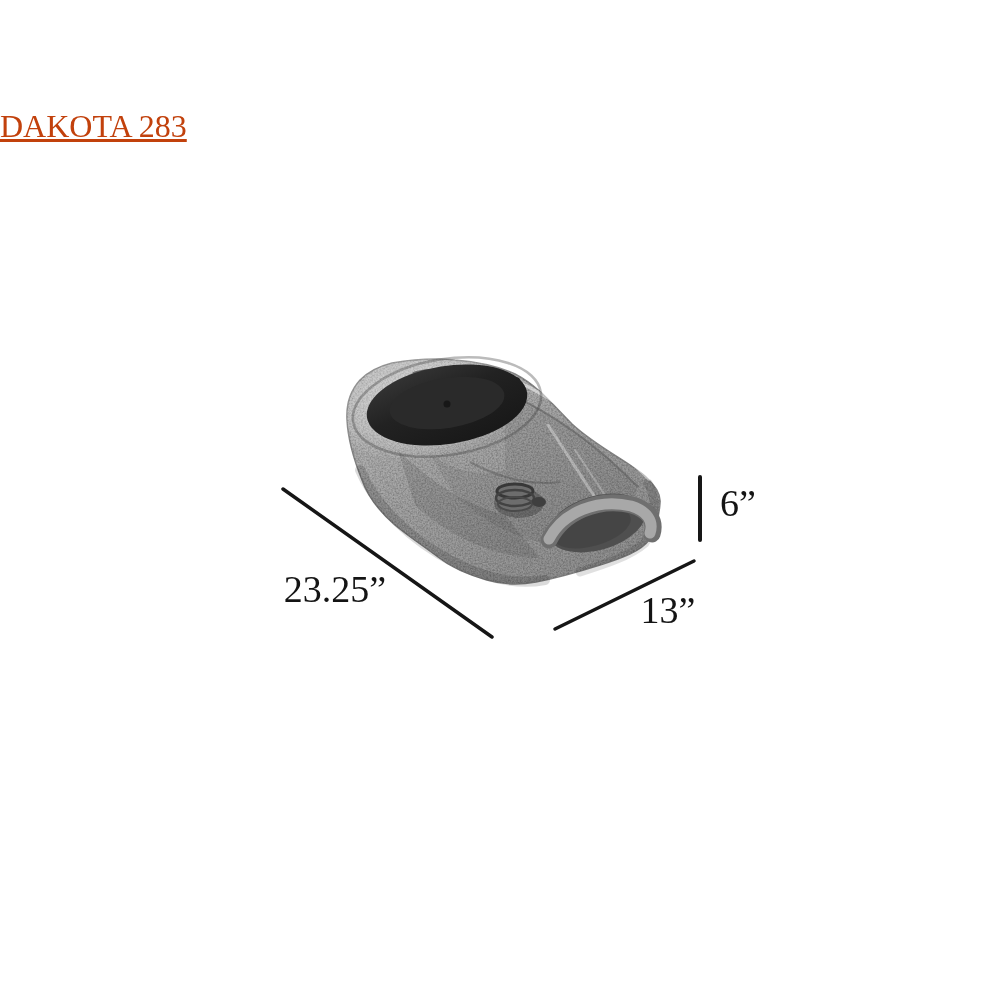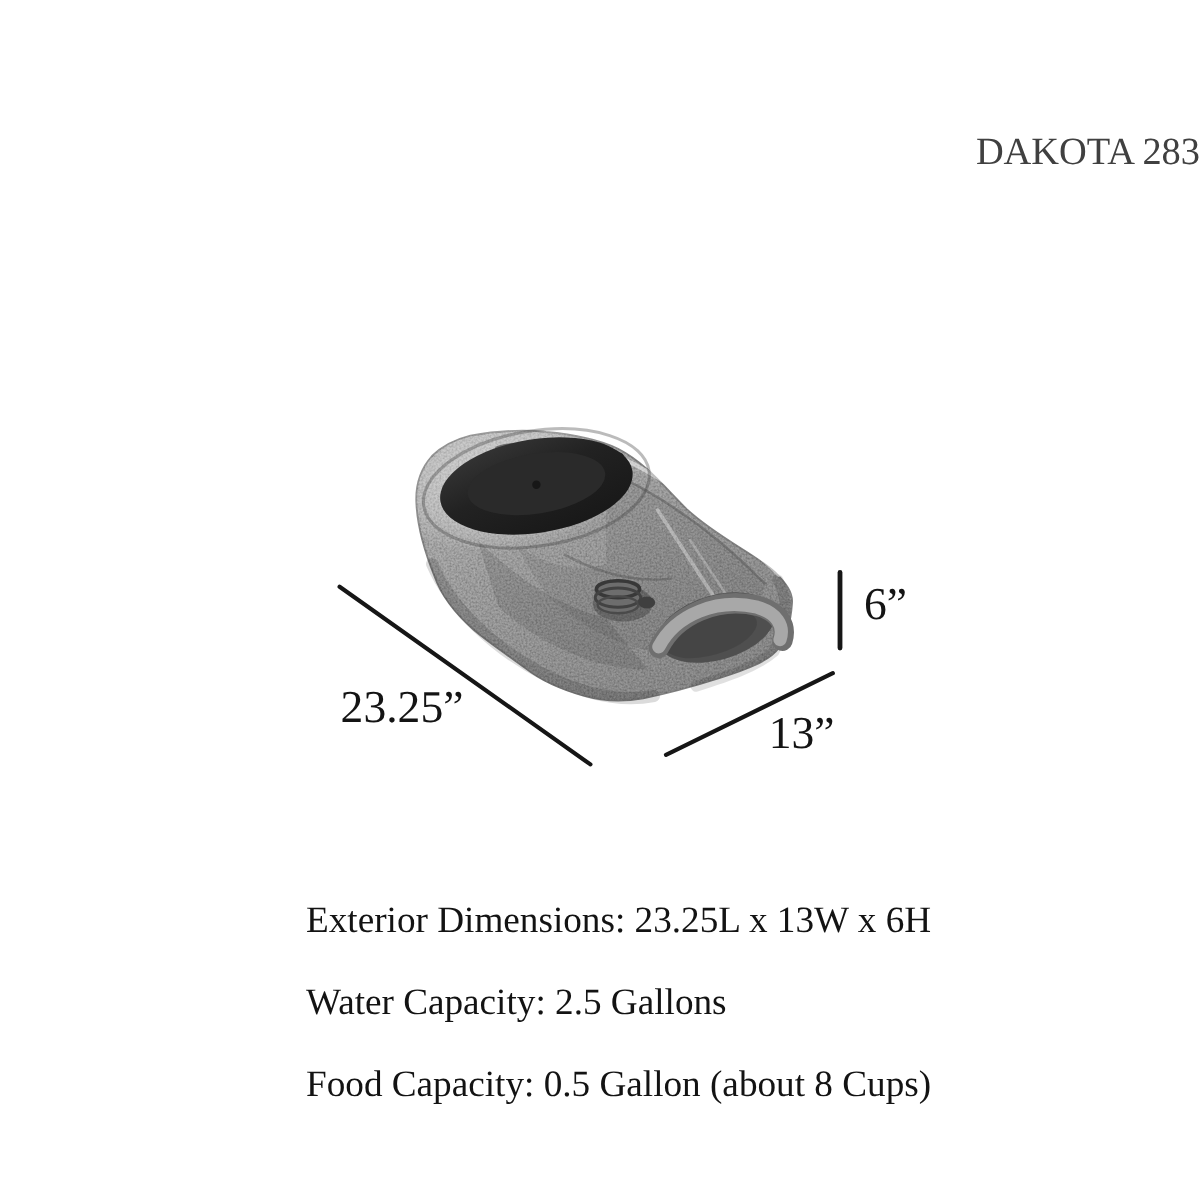--- a/index.html
+++ b/index.html
@@ -14,24 +14,25 @@
     background: #ffffff;
     overflow: hidden;
     font-family: "Liberation Serif", serif;
     color: #151515;
   }
   .title {
     position: absolute;
     top: 107px;
     left: 0;
     right: 0;
-    text-align: right;
+    text-align: left;
     font-size: 32px;
     line-height: 38px;
-    color: #404040;
+    color: #c2410c;
+    text-decoration: underline;
   }
   .figure-svg {
     position: absolute;
     top: 0;
     left: 0;
     width: 1000px;
     height: 1000px;
   }
   .specs {
     position: absolute;
@@ -157,19 +158,14 @@
     <g stroke="#161616" stroke-width="3.5" stroke-linecap="round">
       <line x1="283" y1="489" x2="492" y2="637"></line>
       <line x1="555" y1="629" x2="694" y2="561"></line>
       <line x1="700" y1="477" x2="700" y2="540" stroke-width="4"></line>
     </g>
     <text class="dim-label" x="335" y="602" text-anchor="middle">23.25”</text>
     <text class="dim-label" x="668" y="623" text-anchor="middle">13”</text>
     <text class="dim-label" x="720" y="516" text-anchor="start">6”</text>
   </svg>
 
-  <section class="specs">
-    <p>Exterior Dimensions: 23.25L x 13W x 6H</p>
-    <p>Water Capacity: 2.5 Gallons</p>
-    <p>Food Capacity: 0.5 Gallon (about 8 Cups)</p>
-  </section>
 
 </div>
 
 </body></html>

